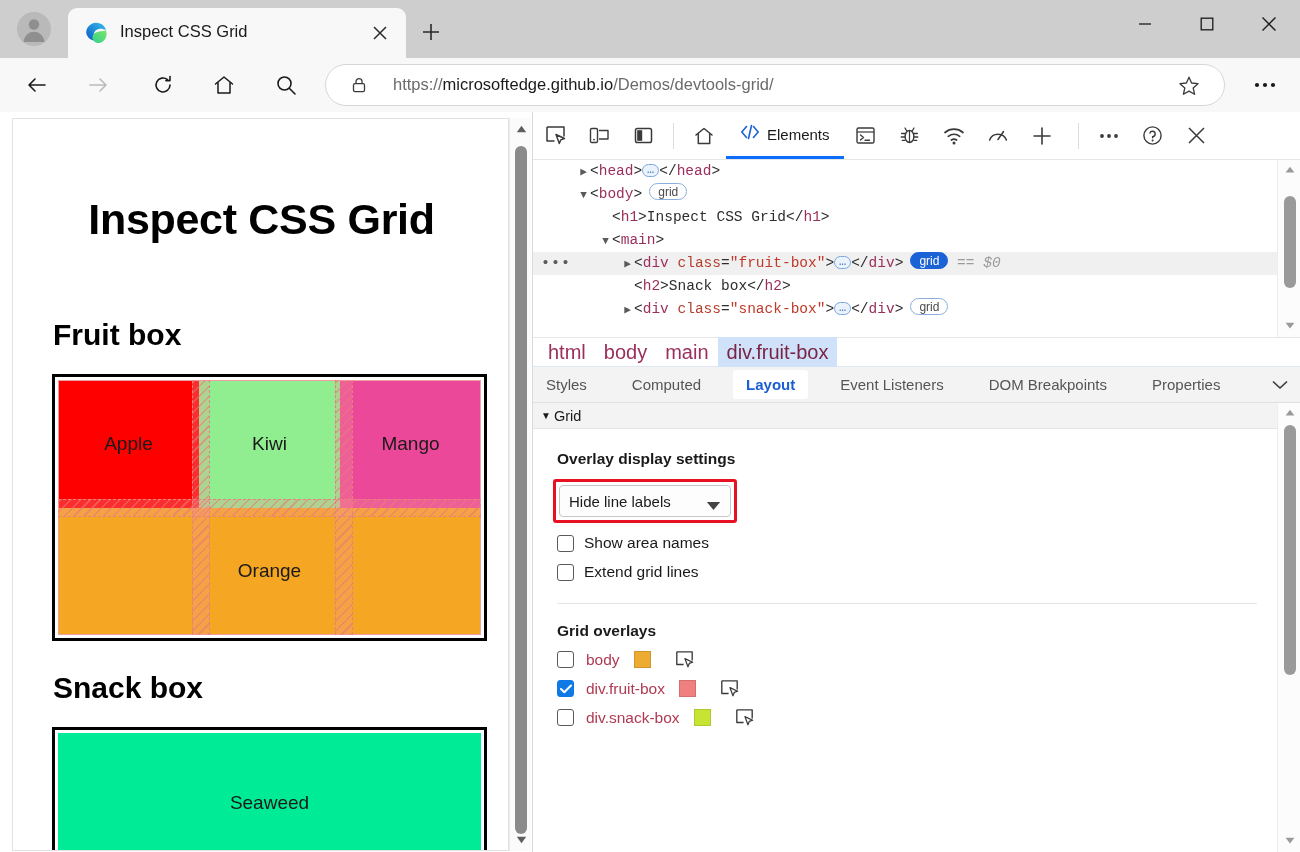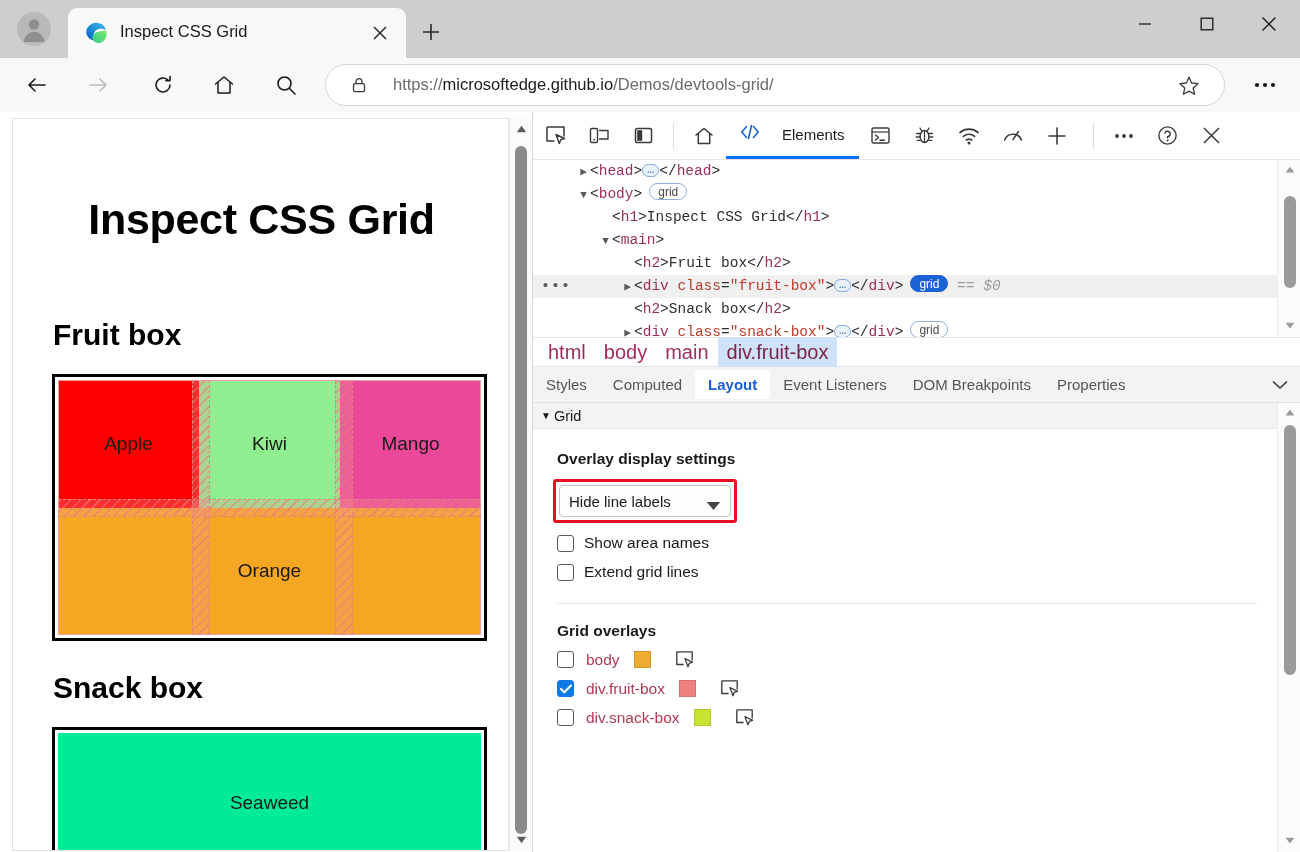--- a/index.html
+++ b/index.html
@@ -235,21 +235,21 @@
     width: 44px; height: 44px;
     display: flex; align-items: center; justify-content: center;
     flex: 0 0 auto;
   }
   .dt-sep {
     width: 1px; height: 26px; background: #dcdcdc;
     margin: 0 8px; flex: 0 0 auto;
   }
   #dt-elements-tab {
     height: 46px; padding: 0 14px;
-    display: flex; align-items: center; gap: 22px;
+    display: flex; align-items: center; gap: 7px;
     border-bottom: 3px solid #0d6efd;
     flex: 0 0 auto;
   }
   #dt-elements-label { font-size: 15px; color: #1a1a1a; }
 
   
   #dom-tree {
     position: absolute; left: 0; top: 48px;
     width: 744px; height: 177px;
     background: #fff;
@@ -325,21 +325,21 @@
     font-size: 20px; color: #9c2e5c;
   }
   .crumb.active { background: #cfe2f9; color: #7a2445; }
 
   
   #panel-tabs {
     position: absolute; left: 0; top: 255px;
     width: 768px; height: 36px;
     background: #f3f3f3;
     border-bottom: 1px solid #e0e0e0;
-    display: flex; align-items: stretch;
+    display: flex; align-items: stretch; gap: 19px;
   }
   .panel-tab {
     padding: 0 13px;
     display: flex; align-items: center;
     font-size: 15px; color: #555;
   }
   .panel-tab.active {
     background: #ffffff; color: #1a5ed6; font-weight: bold;
     margin: 3px 0; border-radius: 3px;
   }
@@ -720,21 +720,20 @@
             <path d="M2 2 L17 17 M17 2 L2 17" stroke="#3a3a3a" stroke-width="1.5" fill="none"></path>
           </svg>
         </div>
       </div>
 
       <div id="dom-tree">
           <div class="dom-row"><span style="display: inline-block; width: 44px;"></span><span class="tw">▶</span><span class="punct">&lt;</span><span class="tag">head</span><span class="punct">&gt;</span><span class="ellipsis-badge">…</span><span class="punct">&lt;/</span><span class="tag">head</span><span class="punct">&gt;</span></div>
           <div class="dom-row"><span style="display: inline-block; width: 44px;"></span><span class="tw">▼</span><span class="punct">&lt;</span><span class="tag">body</span><span class="punct">&gt;</span><span class="grid-badge" style="margin-left: 7px;">grid</span></div>
           <div class="dom-row"><span style="display: inline-block; width: 66px;"></span><span class="tw"></span><span class="punct">&lt;</span><span class="tag">h1</span><span class="punct">&gt;</span><span class="punct">Inspect CSS Grid</span><span class="punct">&lt;/</span><span class="tag">h1</span><span class="punct">&gt;</span></div>
           <div class="dom-row"><span style="display: inline-block; width: 66px;"></span><span class="tw">▼</span><span class="punct">&lt;</span><span class="tag">main</span><span class="punct">&gt;</span></div>
-          <div class="dom-row"><span style="display: inline-block; width: 88px;"></span><span class="tw"></span><span class="punct">&lt;</span><span class="tag">h2</span><span class="punct">&gt;</span><span class="punct">Fruit box</span><span class="punct">&lt;/</span><span class="tag">h2</span><span class="punct">&gt;</span></div>
           <div class="dom-row selected"><span class="row-more">•••</span><span style="display: inline-block; width: 88px;"></span><span class="tw">▶</span><span class="punct">&lt;</span><span class="tag">div</span><span class="attr-name"> class</span><span class="punct">=</span><span class="attr-val">"fruit-box"</span><span class="punct">&gt;</span><span class="ellipsis-badge">…</span><span class="punct">&lt;/</span><span class="tag">div</span><span class="punct">&gt;</span><span class="grid-badge active" style="margin-left: 7px;">grid</span><span class="eq-dollar"> == $0</span></div>
           <div class="dom-row"><span style="display: inline-block; width: 88px;"></span><span class="tw"></span><span class="punct">&lt;</span><span class="tag">h2</span><span class="punct">&gt;</span><span class="punct">Snack box</span><span class="punct">&lt;/</span><span class="tag">h2</span><span class="punct">&gt;</span></div>
           <div class="dom-row"><span style="display: inline-block; width: 88px;"></span><span class="tw">▶</span><span class="punct">&lt;</span><span class="tag">div</span><span class="attr-name"> class</span><span class="punct">=</span><span class="attr-val">"snack-box"</span><span class="punct">&gt;</span><span class="ellipsis-badge">…</span><span class="punct">&lt;/</span><span class="tag">div</span><span class="punct">&gt;</span><span class="grid-badge" style="margin-left: 7px;">grid</span></div>
         </div>
 
       <div id="dom-scrollbar">
         <div class="sb-arrow-sm" style="top:0">
           <svg width="10" height="7" viewBox="0 0 10 7">
               <path d="M5 0.7 L9.4 6.4 L0.6 6.4 Z" fill="#9a9a9a"></path>
             </svg>

